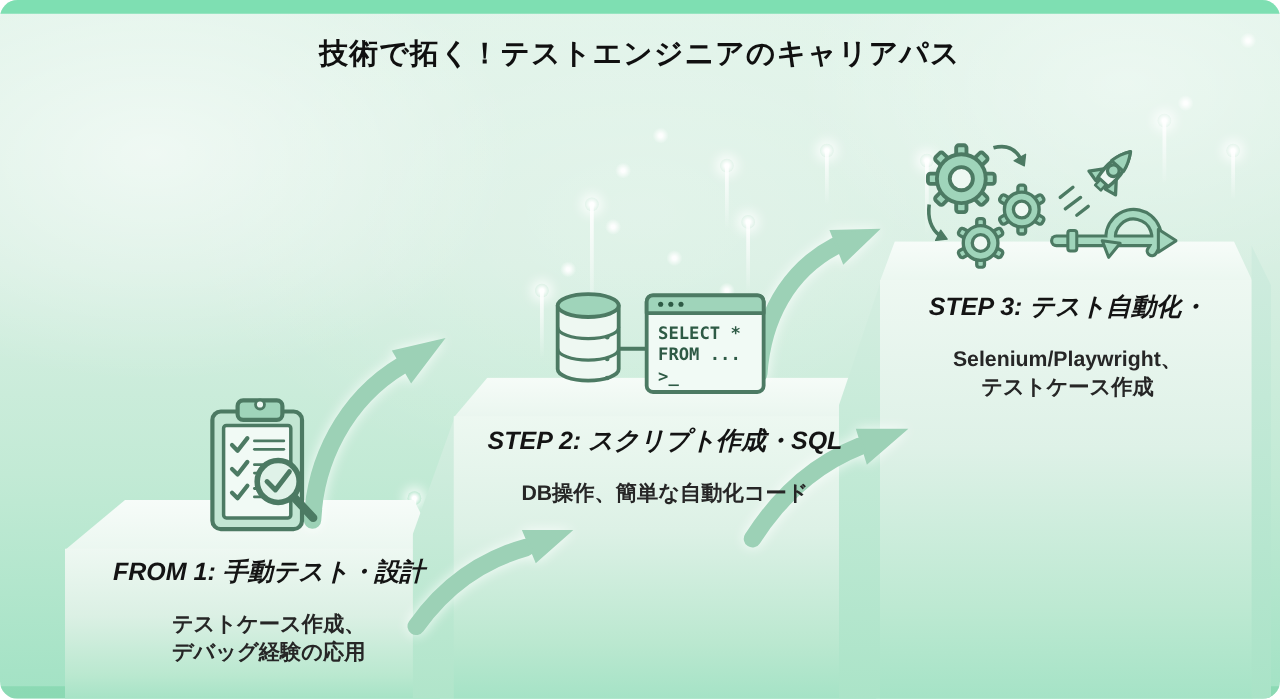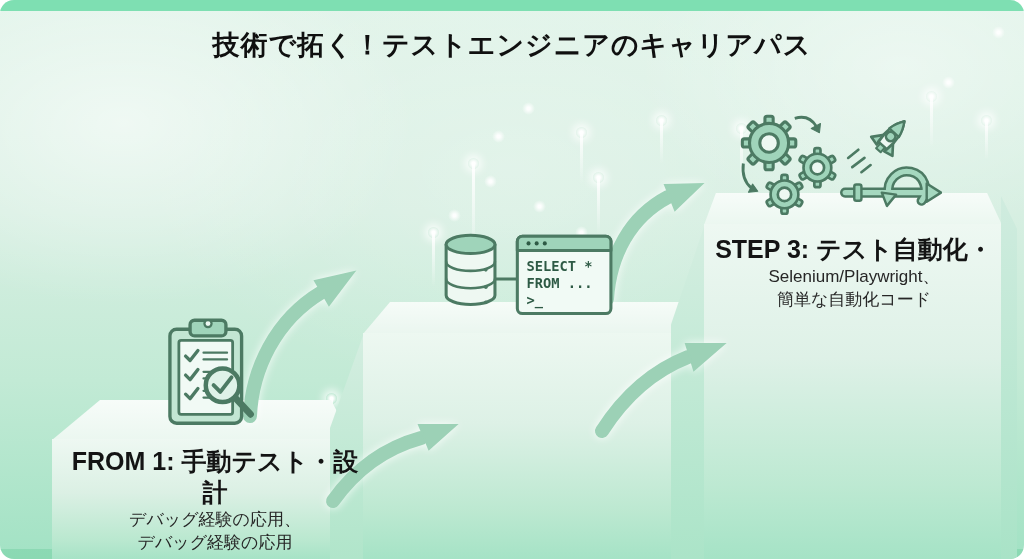--- a/index.html
+++ b/index.html
@@ -7,21 +7,21 @@
           background:linear-gradient(180deg,#e2f4ea 0%,#d7efe2 38%,#c2ead5 68%,#a2e2c4 100%);}
   .bg-glow{position:absolute;inset:0;pointer-events:none;
       background:
         radial-gradient(420px 260px at 12% 22%, rgba(255,255,255,0.55), rgba(255,255,255,0) 70%),
         radial-gradient(380px 240px at 88% 12%, rgba(255,255,255,0.40), rgba(255,255,255,0) 70%),
         radial-gradient(500px 300px at 50% 30%, rgba(255,255,255,0.22), rgba(255,255,255,0) 75%);}
   .top-strip{position:absolute;left:0;top:0;width:100%;height:11px;background:#7edfb2;}
   .bottom-strip{position:absolute;left:0;bottom:0;width:100%;height:10px;background:rgba(110,206,160,0.45);}
 
   .page-title{position:absolute;left:0;top:27px;width:100%;text-align:center;
-      font-size:27px;font-weight:800;color:#101010;letter-spacing:1px;}
+      font-size:23px;font-weight:800;color:#101010;letter-spacing:1px;}
 
   
   .face{position:absolute;}
   .s1-top{left:52px;top:400px;width:300px;height:40px;
       clip-path:polygon(16% 0%,93% 0%,100% 100%,0% 100%);
       background:linear-gradient(180deg,#f7fcf9,#ebf7f0);}
   .s1-front{left:52px;top:439px;width:300px;height:120px;
       background:linear-gradient(180deg,#eef8f2 0%,#dbf0e4 45%,#b9e8cf 85%,#a6e3c6 100%);}
   .s2-side{left:330px;top:333px;width:34px;height:226px;
       clip-path:polygon(100% 0%,100% 100%,0% 100%,0% 42%);
@@ -38,22 +38,22 @@
       clip-path:polygon(4% 0%,95% 0%,100% 100%,0% 100%);
       background:linear-gradient(180deg,#f7fcf9,#ebf7f0);}
   .s3-front{left:704px;top:224px;width:298px;height:335px;
       background:linear-gradient(180deg,#eef8f2 0%,#def1e7 40%,#bde9d2 78%,#a5e3c6 100%);}
   .s3-right{left:1001px;top:196px;width:16px;height:363px;
       clip-path:polygon(0% 0%,100% 9%,100% 100%,0% 100%);
       background:linear-gradient(180deg,#d0ecdf,#a9e3c7);}
 
   
   .step-text{position:absolute;text-align:center;color:#161616;}
-  .step-heading{font-size:25px;font-weight:800;line-height:1.24;color:#141414;}
-  .step-sub{font-size:17px;font-weight:400;line-height:1.33;color:#262626;margin-top:1px;}
+  .step-heading{font-size:20px;font-weight:800;line-height:1.24;color:#141414;font-style:italic;}
+  .step-sub{font-size:17px;font-weight:700;line-height:1.33;color:#262626;margin-top:18px;}
   .t1{left:60px;top:446px;width:310px;}
   .t2{left:365px;top:341px;width:334px;}
   .t3{left:706px;top:234px;width:296px;}
 
   
   .streak{position:absolute;width:3px;border-radius:2px;pointer-events:none;
       background:linear-gradient(180deg,rgba(255,255,255,0.95),rgba(255,255,255,0));}
   .streak::before{content:'';position:absolute;top:-5px;left:-4px;width:11px;height:11px;border-radius:50%;
       background:radial-gradient(circle,#ffffff 20%,rgba(255,255,255,0) 72%);
       box-shadow:0 0 9px 3px rgba(255,255,255,0.85);}
@@ -233,26 +233,32 @@
       </g>
       <polygon points="85,73 99,82 85,91" fill="#a5d8bf" stroke-width="2.4"></polygon>
       <polygon points="41,82 55,84 46,95" fill="#a5d8bf" stroke-width="2.4"></polygon>
       <rect x="14" y="74" width="7" height="16" rx="2" fill="#9fd4ba" stroke-width="2.4"></rect>
     </g>
   </svg>
 
   <div class="step-text t1">
     <div class="step-heading">FROM 1: 手動テスト・設計</div>
     <div class="step-sub">
-      <div>デバッグ経験の応用、</div>
+      <div>テストケース作成、</div>
       <div>デバッグ経験の応用</div>
     </div>
   </div>
 
+  <div class="step-text t2">
+    <div class="step-heading">STEP 2: スクリプト作成・SQL</div>
+    <div class="step-sub">
+      <div>DB操作、簡単な自動化コード</div>
+    </div>
+  </div>
 
   <div class="step-text t3">
     <div class="step-heading">STEP 3: テスト自動化・</div>
     <div class="step-sub">
       <div>Selenium/Playwright、</div>
-      <div>簡単な自動化コード</div>
+      <div>テストケース作成</div>
     </div>
   </div>
 </div>
 
 </body></html>

